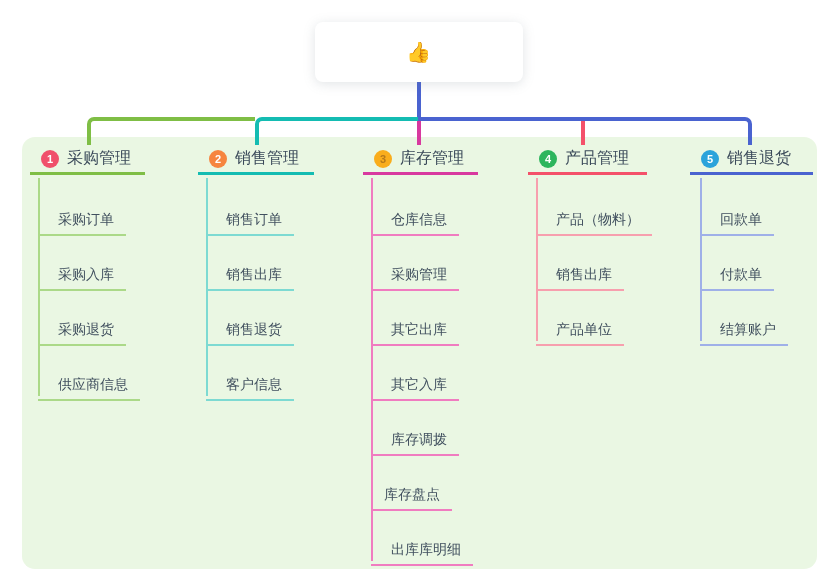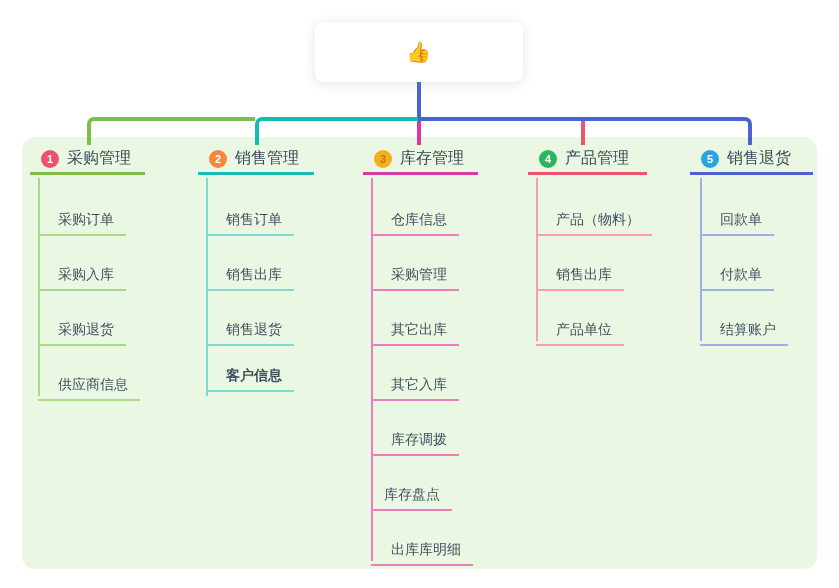--- a/index.html
+++ b/index.html
@@ -58,21 +58,21 @@
       <div class="child" style="left: 38px; top: 312px; border-bottom: 2px solid rgb(171, 217, 136); text-align: center;">采购退货</div>
       <div class="child" style="left: 38px; top: 367px; border-bottom: 2px solid rgb(171, 217, 136);">供应商信息</div>
       <div class="branch-header" style="left: 198px; top: 145px; width: 116px; border-bottom: 3px solid rgb(20, 188, 178);">
         <span class="badge" style="background: rgb(246, 133, 63); color: rgb(255, 255, 255);">2</span>
         <span>销售管理</span>
       </div>
       <div class="line" style="left: 206px; top: 178px; width: 2px; height: 218px; background: rgb(125, 218, 210); position: absolute;"></div>
       <div class="child" style="left: 206px; top: 202px; border-bottom: 2px solid rgb(125, 218, 210);">销售订单</div>
       <div class="child" style="left: 206px; top: 257px; border-bottom: 2px solid rgb(125, 218, 210);">销售出库</div>
       <div class="child" style="left: 206px; top: 312px; border-bottom: 2px solid rgb(125, 218, 210);">销售退货</div>
-      <div class="child" style="left: 206px; top: 358px; border-bottom: 2px solid rgb(125, 218, 210); font-weight: bold;">客户信息</div>
+      <div class="child" style="left: 206px; top: 367px; border-bottom: 2px solid rgb(125, 218, 210);">客户信息</div>
       <div class="branch-header" style="left: 363px; top: 145px; width: 115px; border-bottom: 3px solid rgb(216, 57, 159);">
         <span class="badge" style="background: rgb(249, 173, 28); color: rgb(181, 121, 26);">3</span>
         <span>库存管理</span>
       </div>
       <div class="line" style="left: 371px; top: 178px; width: 2px; height: 383px; background: rgb(240, 124, 192); position: absolute;"></div>
       <div class="child" style="left: 371px; top: 202px; border-bottom: 2px solid rgb(240, 124, 192);">仓库信息</div>
       <div class="child" style="left: 371px; top: 257px; border-bottom: 2px solid rgb(240, 124, 192);">采购管理</div>
       <div class="child" style="left: 371px; top: 312px; border-bottom: 2px solid rgb(240, 124, 192);">其它出库</div>
       <div class="child" style="left: 371px; top: 367px; border-bottom: 2px solid rgb(240, 124, 192);">其它入库</div>
       <div class="child" style="left: 371px; top: 422px; border-bottom: 2px solid rgb(240, 124, 192);">库存调拨</div>

